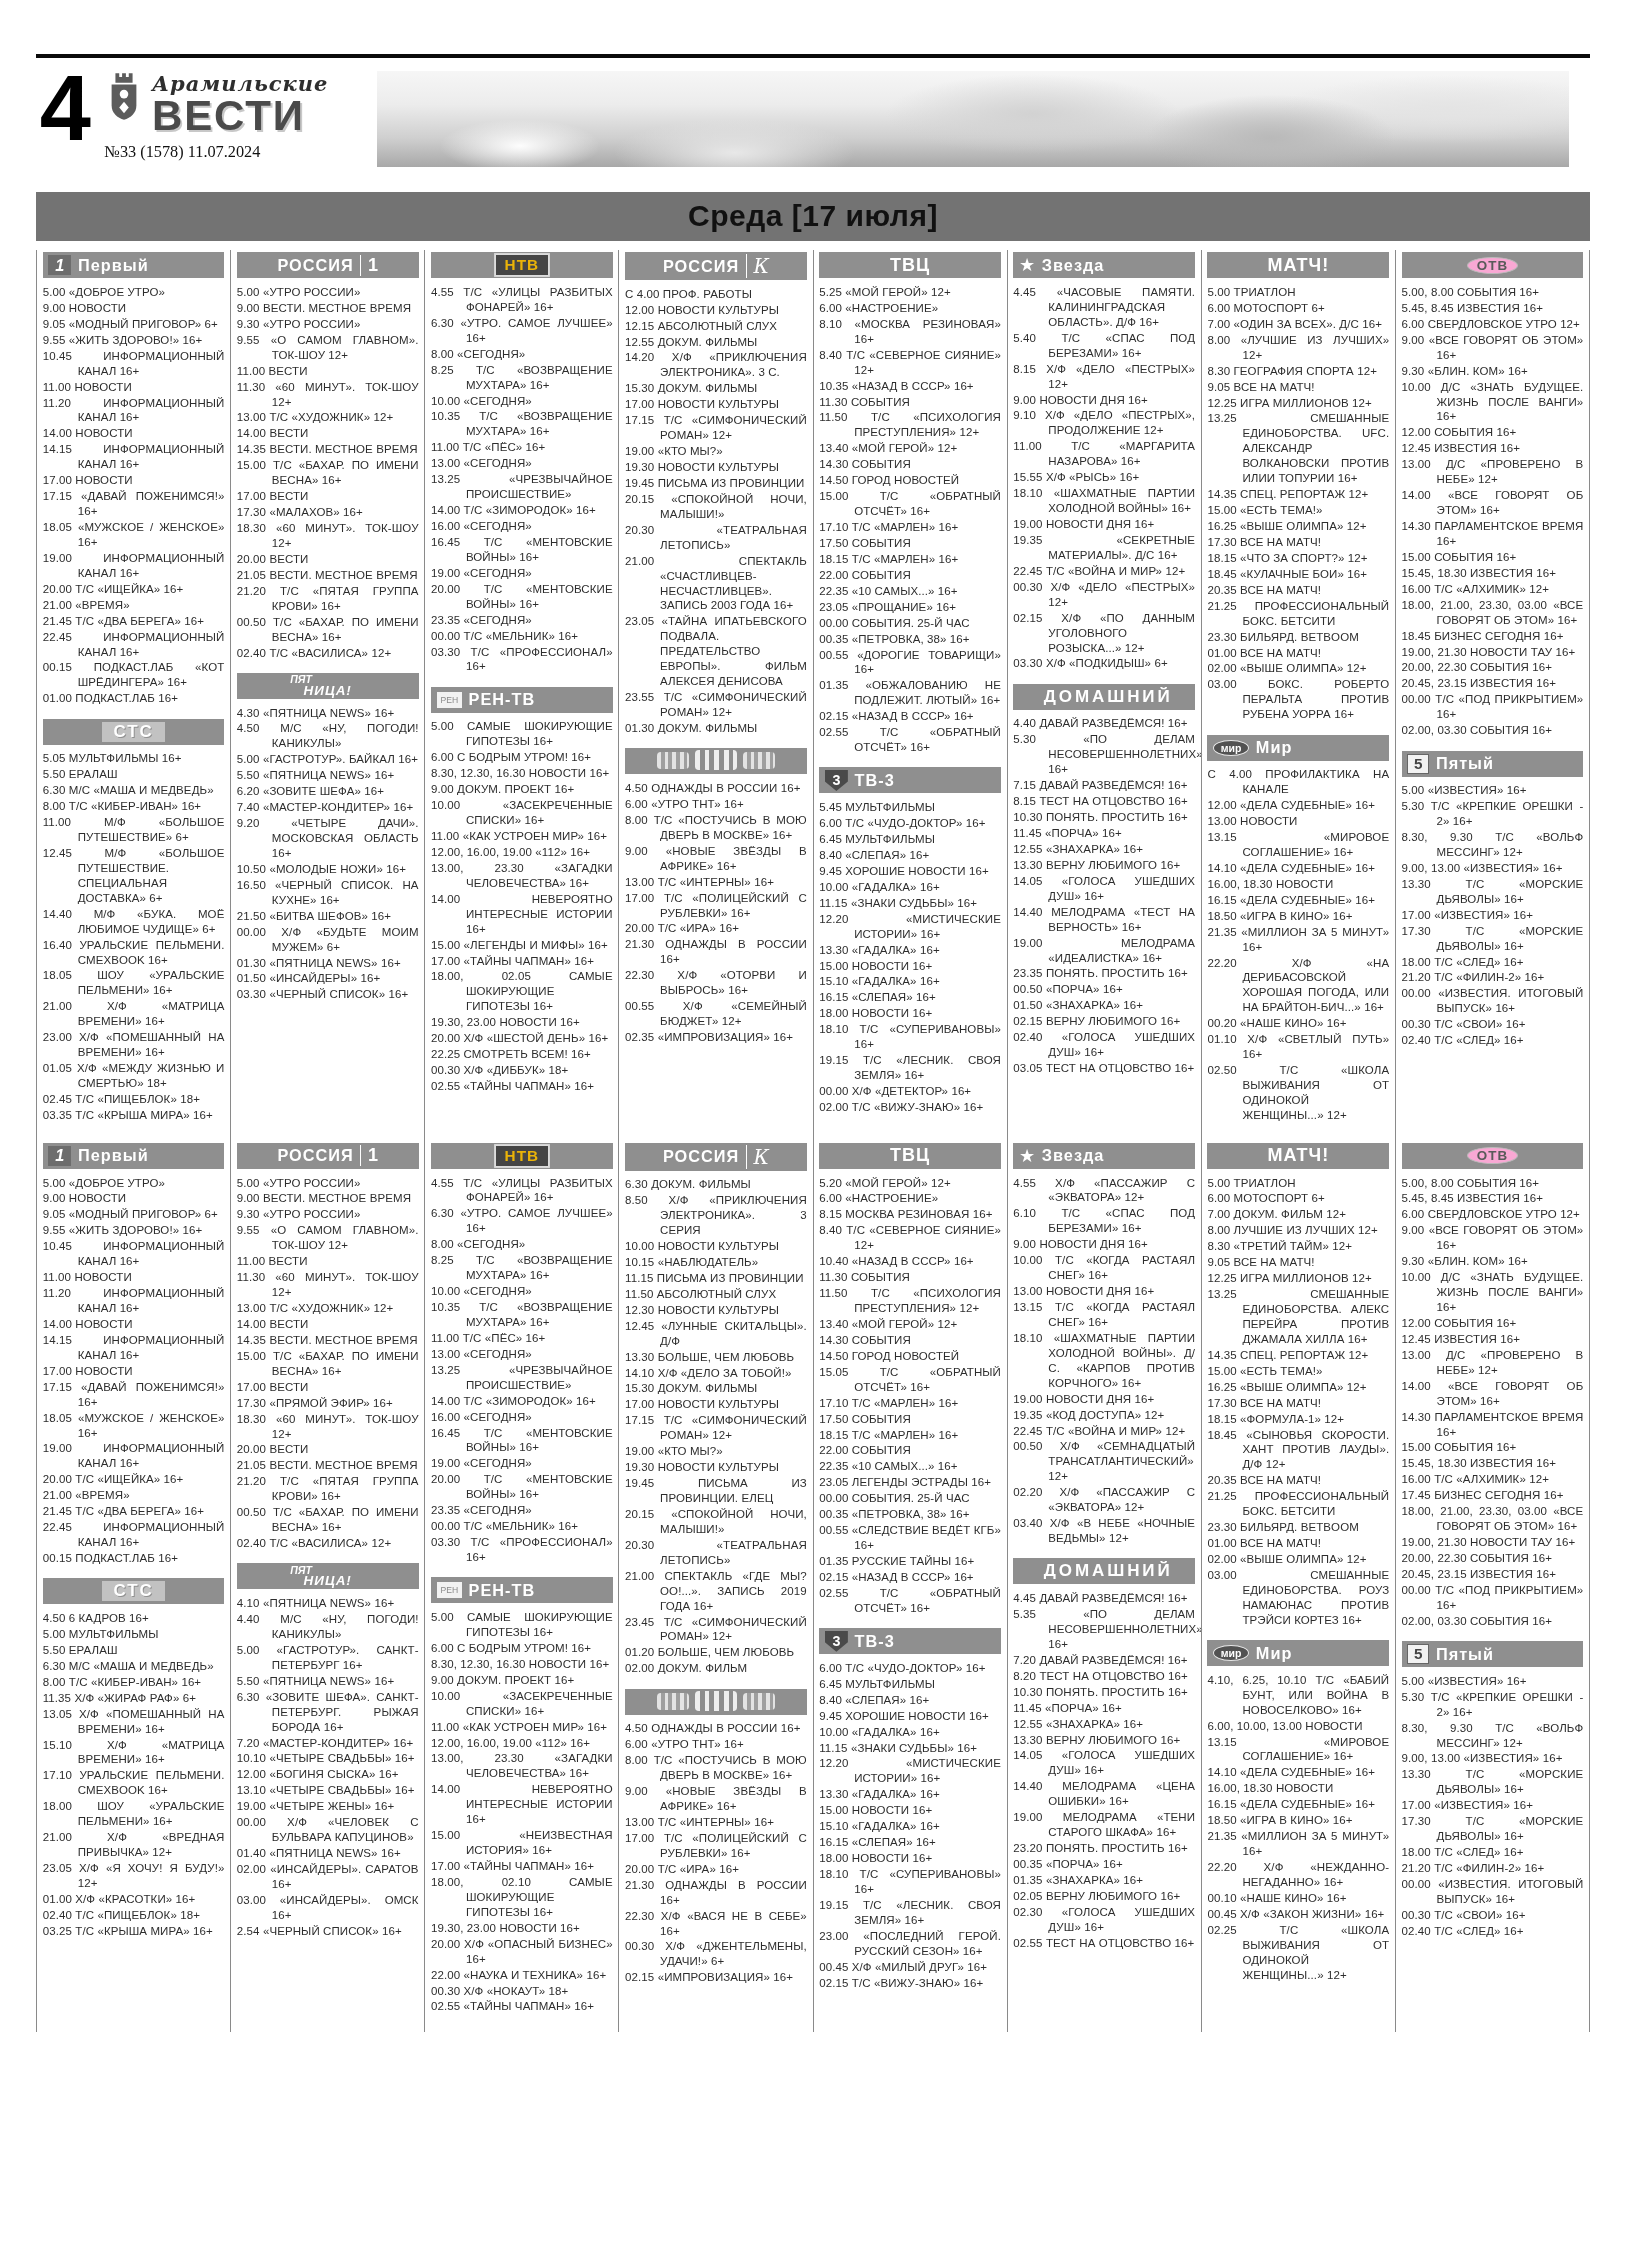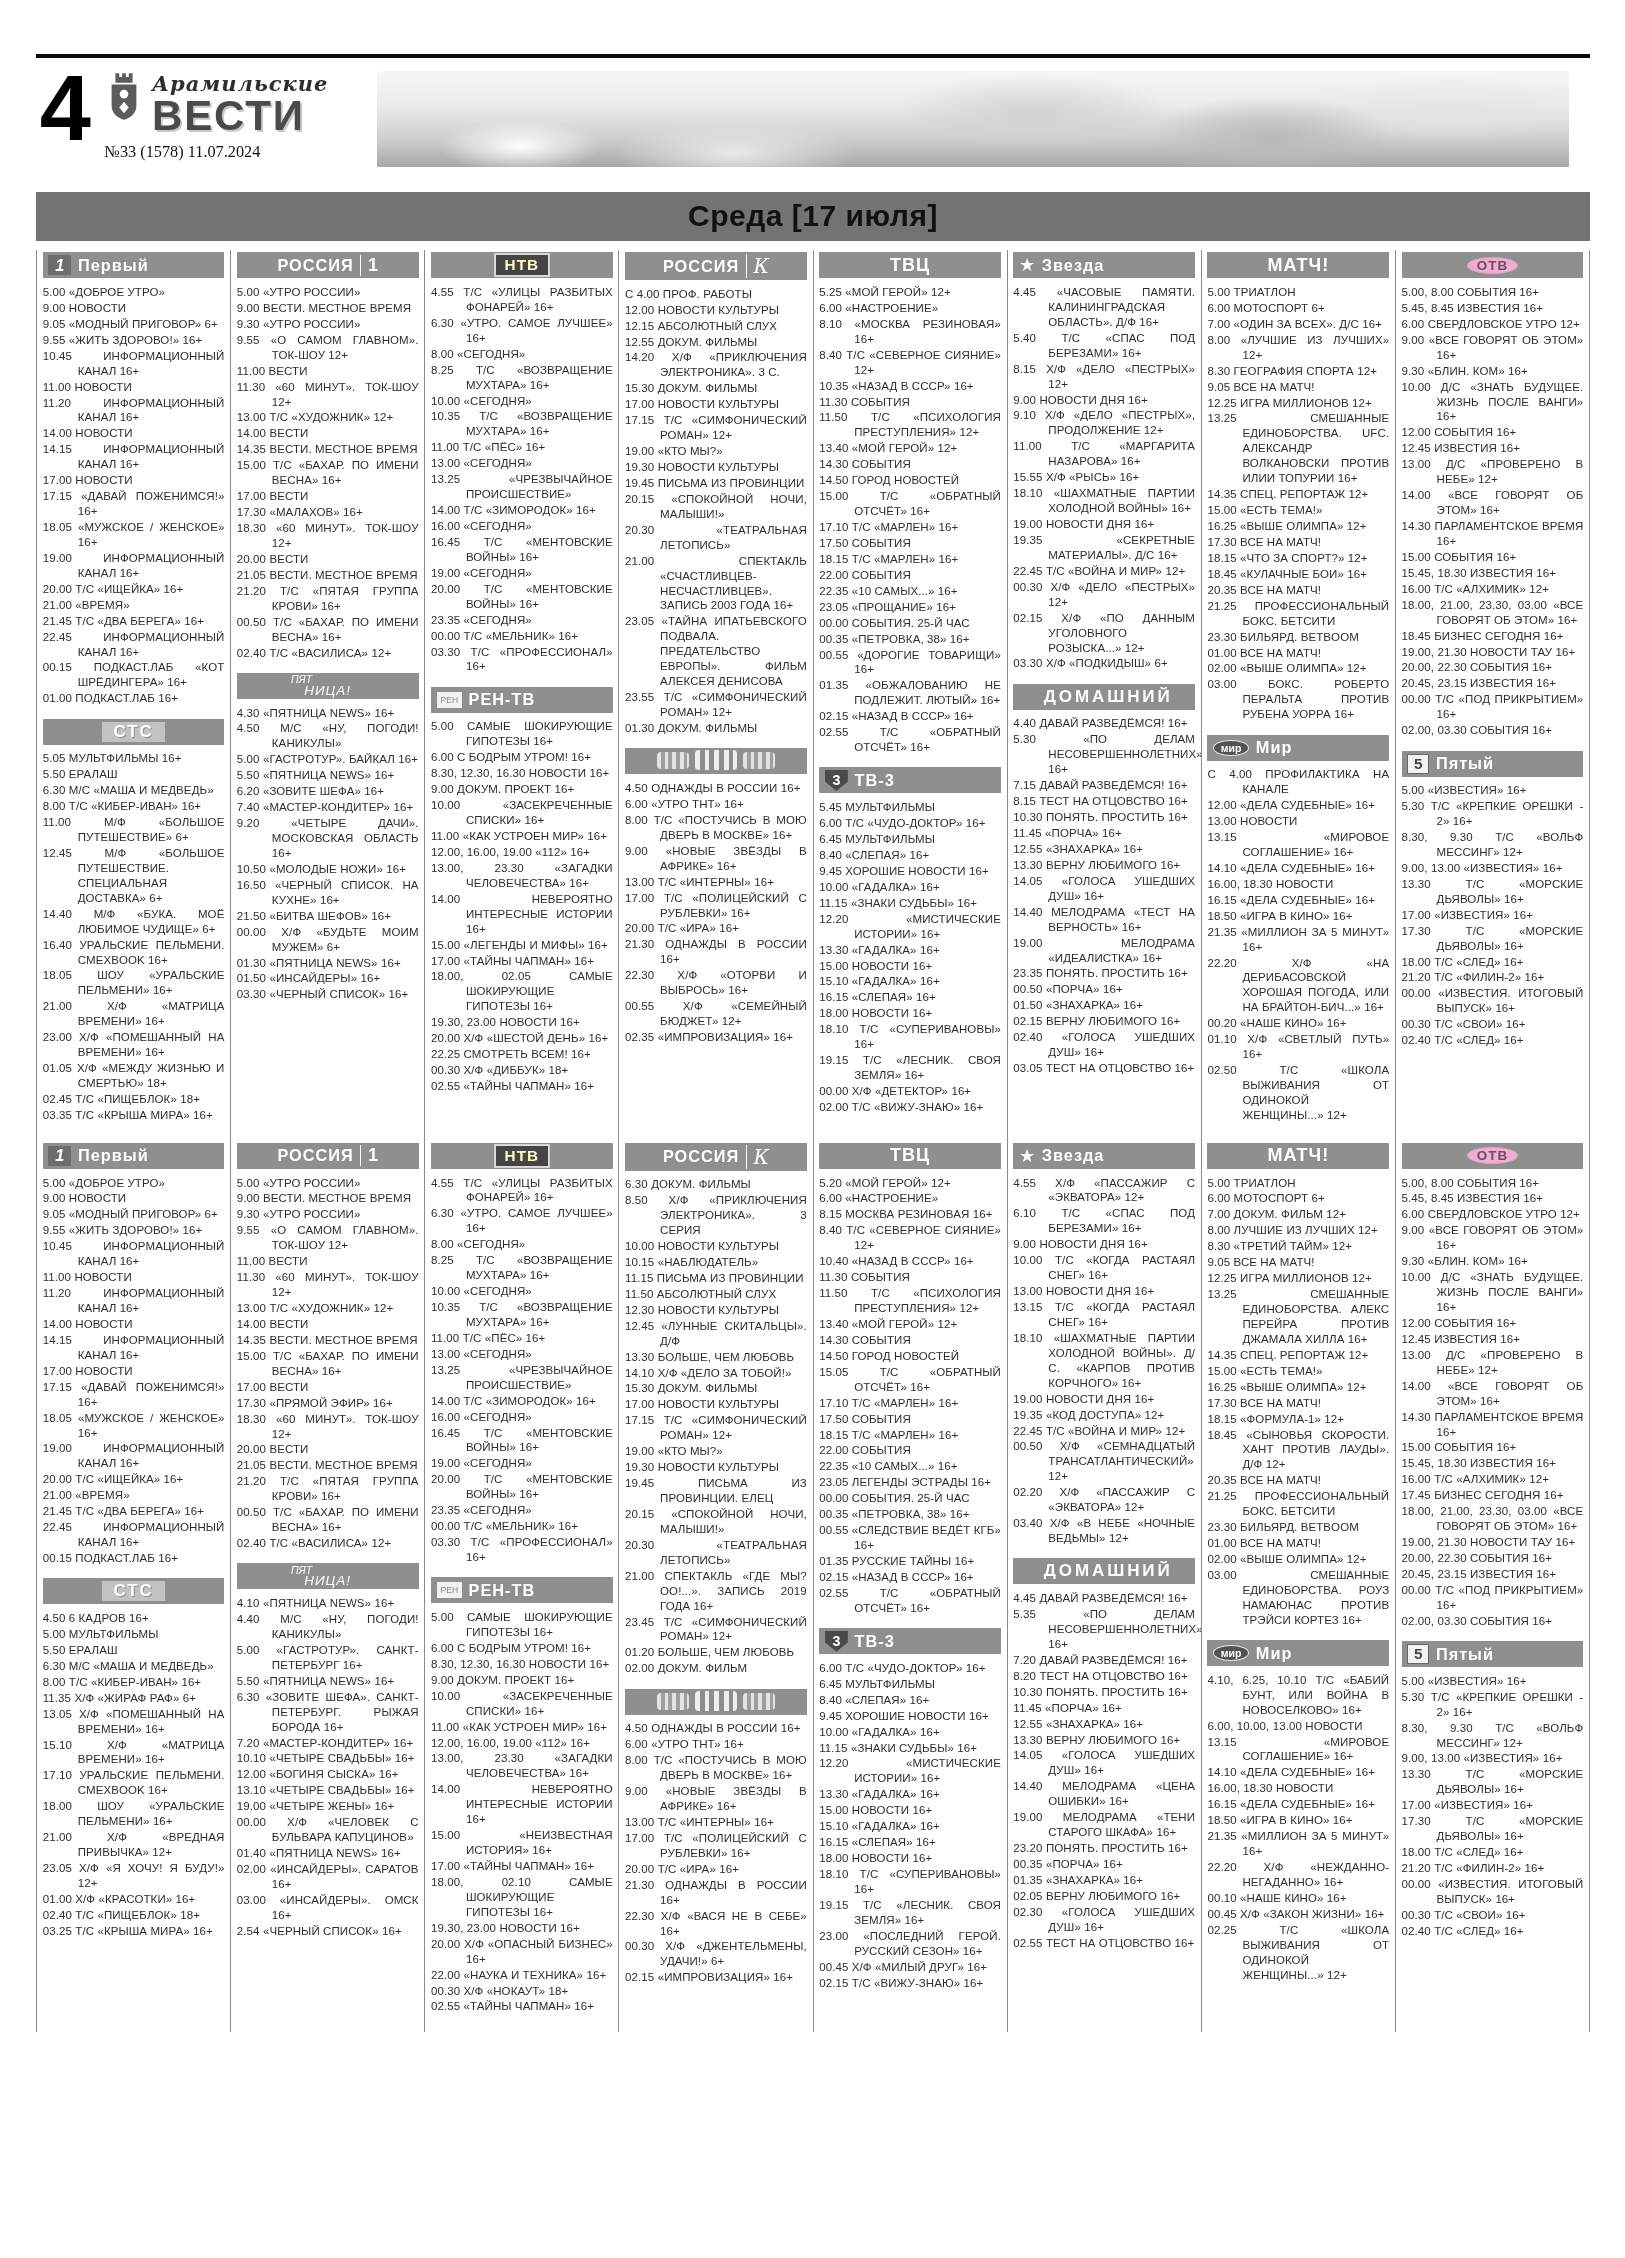--- a/index.html
+++ b/index.html
@@ -50,27 +50,27 @@
   .badge { display: inline-flex; align-items: center; justify-content: center; flex: 0 0 auto; }
   .badge-perviy { width: 23px; height: 20px; background: #6d6d6d; color: #fff; font-style: italic; font-weight: bold; font-size: 16.3px; }
   .badge-rossiya-num { border-left: 1.9px solid #fff; padding-left: 6.7px; color: #fff; font-weight: bold; font-size: 18px; }
   .badge-rossiya-k { border-left: 1.9px solid #fff; padding-left: 6.7px; color: #fff; font-family: "DejaVu Serif", serif; font-style: italic; font-size: 20px; }
   .badge-zvezda { color: #fff; font-size: 18px; }
   .badge-tv3 { width: 23px; height: 21px; background: #4a4a4a; color: #fff; font-weight: bold; font-size: 14.3px;
     clip-path: polygon(0 0, 100% 0, 100% 55%, 50% 100%, 0 55%); }
   .badge-mir { background: #525252; border: 1px solid #e8e8e8; border-radius: 50%; padding: 1px 6.7px; color: #fff; font-weight: bold; font-size: 10.5px; }
   .badge-pyatiy { width: 22px; height: 20px; background: #f2f2f2; border: 1px solid #666; color: #444; font-weight: bold; font-size: 15.3px; }
   .badge-rentv { background: #f2f2f2; color: #8a8a8a; font-weight: normal; font-size: 8.6px; padding: 2.9px 3.8px; }
-  .logo-ntv { background: #454545; color: #fef9c3; padding: 1px 8.6px; font-weight: bold; font-size: 15.3px; box-shadow: 0 0 0 1.9px #dcdcdc; }
+  .logo-ntv { background: #454545; color: #eab308; padding: 1px 8.6px; font-weight: bold; font-size: 15.3px; box-shadow: 0 0 0 1.9px #dcdcdc; }
   .logo-tvc { color: #fff; font-weight: bold; font-size: 18px; letter-spacing: 1px; }
   .logo-sts { background: #c2c2c2; color: #fff; font-weight: bold; font-size: 17px; padding: 0 11.5px; letter-spacing: 1.9px; text-shadow: 1px 1px 0 #8f8f8f; }
   .logo-otv { background: #f9a8d4; border: 1.9px solid #b9b9b9; border-radius: 50%; color: #5a5a5a; font-weight: bold; font-size: 13.4px; padding: 0 8.6px; letter-spacing: 1px; }
   .logo-domashniy { color: #fff; font-weight: bold; font-size: 17px; letter-spacing: 2.9px; margin-left: 8px; }
   .logo-match { color: #fff; font-weight: bold; font-size: 18px; letter-spacing: 1px; }
-  .stack-logo { display: flex; flex-direction: column; align-items: center; line-height: 0.9; color: #fff; font-weight: normal; font-style: italic; }
+  .stack-logo { display: flex; flex-direction: column; align-items: center; line-height: 0.9; color: #fff; font-weight: bold; font-style: italic; }
   .stack-top { font-size: 10.5px; align-self: flex-start; margin-left: -13.4px; }
   .stack-bottom { font-size: 13.4px; letter-spacing: 1px; }
   .tnt-pattern { display: inline-flex; gap: 5.7px; }
   .tnt-pattern i { display: block; width: 32.5px; height: 17px; border-radius: 3.8px;
     background: repeating-linear-gradient(90deg, #e3e3e3 0 3.8px, #9f9f9f 3.8px 7.6px); }
   .tnt-pattern i.mid { width: 42px; height: 20px; margin-top: -1.9px; background: repeating-linear-gradient(90deg, #eeeeee 0 4.8px, #8d8d8d 4.8px 9.6px); }
 
   .entries { }
   .entry { font-size: 11.5px; line-height: 1.3; color: #2d2d2d; letter-spacing: 0.1px;
     padding-left: 35px; text-indent: -35px; text-align: justify; margin-bottom: 1px; }

